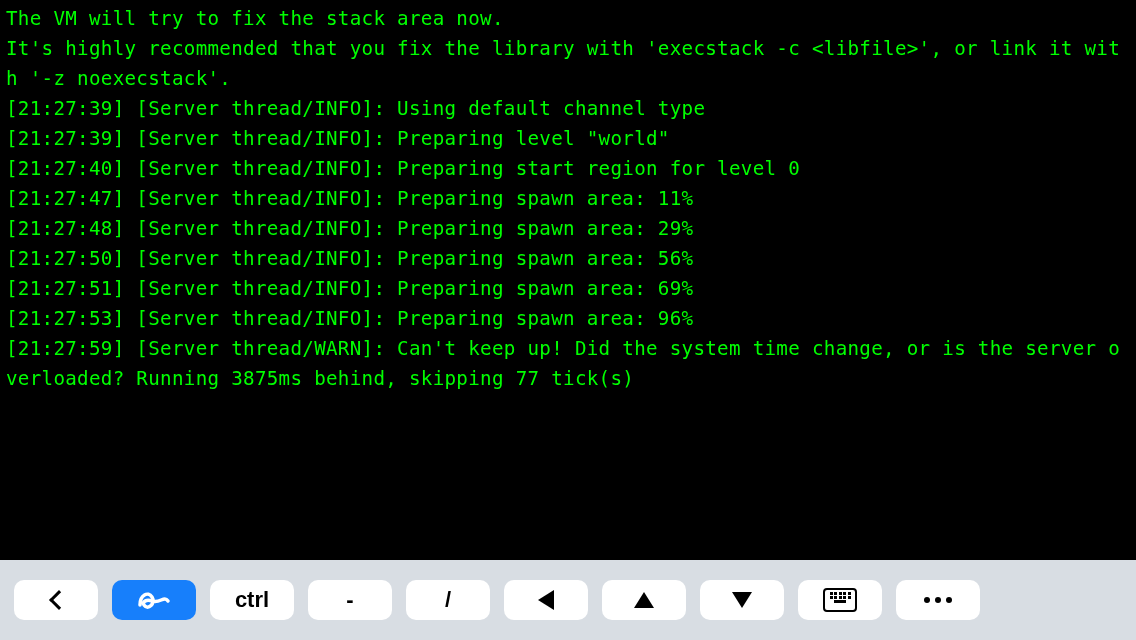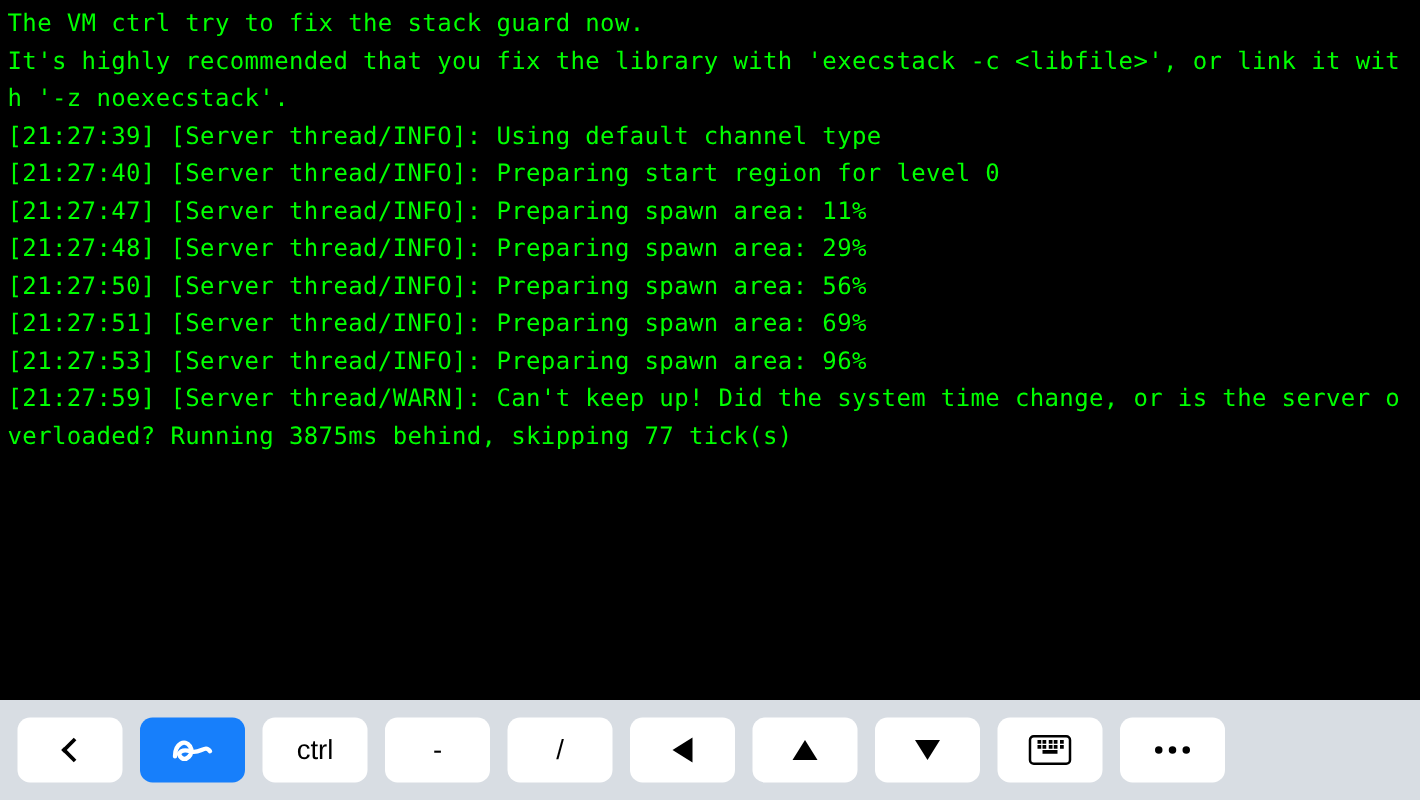--- a/index.html
+++ b/index.html
@@ -32,31 +32,31 @@
     }
     .toolbar {
       height: 80px;
       background: #d8dde3;
       display: flex;
       align-items: center;
       padding: 0 14px;
       gap: 14px;
     }
     .toolbar-btn {
-      height: 52px;
+      height: 40px;
       min-width: 84px;
       background: #fff;
       border-radius: 10px;
       display: flex;
       align-items: center;
       justify-content: center;
       font-size: 22px;
       font-family: -apple-system, BlinkMacSystemFont, "Helvetica Neue", sans-serif;
       color: #000;
-      font-weight: 400;
+      font-weight: 700;
       cursor: pointer;
       border: none;
     }
     .toolbar-btn.blue {
       background: #177ffb;
       color: #fff;
     }
     .toolbar-btn.icon-btn {
       font-size: 26px;
     }
@@ -126,23 +126,24 @@
       width: 12px;
       height: 2.5px;
       background: #000;
       margin: 0 auto;
     }
   </style>
 </head>
 <body>
 
 <div class="terminal" id="terminal-container">
-    <div class="terminal-line">The VM ctrl try to fix the stack guard now.</div>
+    <div class="terminal-line">The VM will try to fix the stack area now.</div>
     <div class="terminal-line">It's highly recommended that you fix the library with 'execstack -c &lt;libfile&gt;', or link it with '-z noexecstack'.</div>
     <div class="terminal-line">[21:27:39] [Server thread/INFO]: Using default channel type</div>
+    <div class="terminal-line">[21:27:39] [Server thread/INFO]: Preparing level "world"</div>
     <div class="terminal-line">[21:27:40] [Server thread/INFO]: Preparing start region for level 0</div>
     <div class="terminal-line">[21:27:47] [Server thread/INFO]: Preparing spawn area: 11%</div>
     <div class="terminal-line">[21:27:48] [Server thread/INFO]: Preparing spawn area: 29%</div>
     <div class="terminal-line">[21:27:50] [Server thread/INFO]: Preparing spawn area: 56%</div>
     <div class="terminal-line">[21:27:51] [Server thread/INFO]: Preparing spawn area: 69%</div>
     <div class="terminal-line">[21:27:53] [Server thread/INFO]: Preparing spawn area: 96%</div>
     <div class="terminal-line">[21:27:59] [Server thread/WARN]: Can't keep up! Did the system time change, or is the server overloaded? Running 3875ms behind, skipping 77 tick(s)</div>
   </div>
 
 <div class="toolbar">

